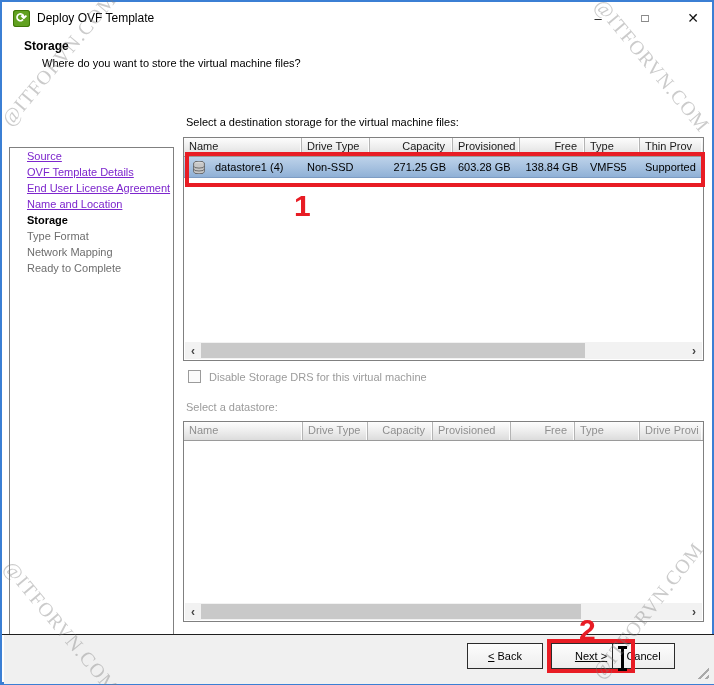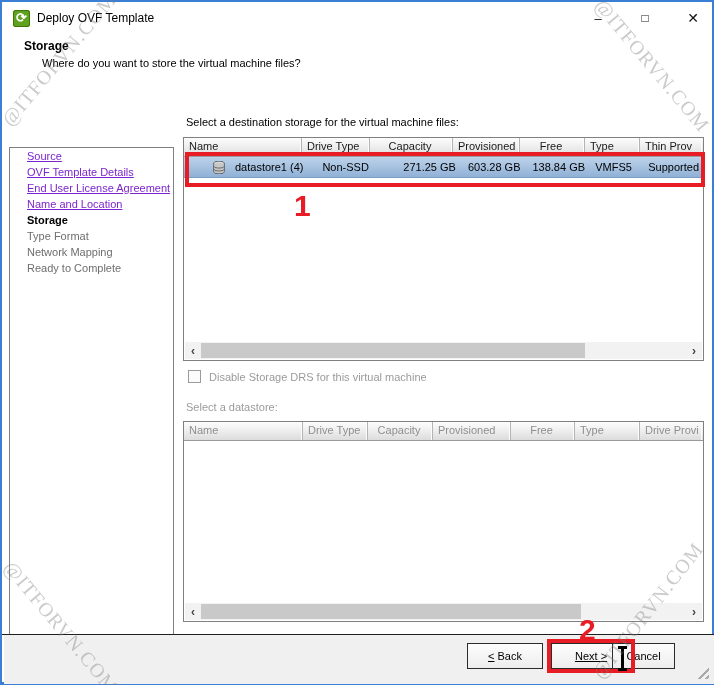--- a/index.html
+++ b/index.html
@@ -28,27 +28,27 @@
   .nav-todo{color:#6e6e6e;}
 
   
   .storage-label{position:absolute;left:184px;top:114px;font-size:11px;color:#000;}
 
   .grid{position:absolute;background:#fff;border:1px solid #808080;box-sizing:border-box;}
   .grid1{left:181px;top:135px;width:521px;height:224px;}
   .grid2{left:181px;top:419px;width:521px;height:201px;}
   .ghead{display:flex;height:18px;background:linear-gradient(180deg,#fdfdfd 0%,#ececec 55%,#dcdcdc 100%);border-bottom:1px solid #9a9a9a;}
   .gh{box-sizing:border-box;font-size:11px;color:#1a1a1a;padding:2px 4px 0 5px;border-right:1px solid #b4b4b4;box-shadow:inset -1px 0 0 #fdfdfd;white-space:nowrap;overflow:hidden;}
-  .gh.num{text-align:center;padding-right:7px;}
+  .gh.num{text-align:right;padding-right:7px;}
   .gh.last{border-right:none;}
   .grid2 .gh{color:#8f8f8f;}
   .grow{display:flex;height:20px;background:linear-gradient(180deg,#bdd2ea 0%,#a7c2e0 50%,#8fb0d6 100%);border-bottom:1px solid #7d9cc3;align-items:center;}
   .gc{box-sizing:border-box;font-size:11px;color:#000;padding:0 4px 0 5px;white-space:nowrap;overflow:hidden;}
   .gc.num{text-align:right;padding-right:7px;}
-  .name-cell{display:flex;align-items:center;margin-left:20px;}
+  .name-cell{display:flex;align-items:center;}
   .ds-icon{width:12px;height:13px;margin:0 10px 0 4px;flex:0 0 auto;}
 
   
   .hscroll{position:absolute;left:1px;right:1px;bottom:1px;height:17px;background:#f2f2f2;display:flex;align-items:center;}
   .sb-arrow{width:16px;height:17px;display:flex;align-items:center;justify-content:center;font-size:12px;font-weight:bold;color:#444;flex:0 0 auto;background:#f2f2f2;}
   .sb-track{position:relative;flex:1;height:17px;}
   .sb-thumb{position:absolute;top:1px;height:15px;background:#c9c9c9;}
 
   
   .drs-row{position:absolute;left:186px;top:368px;display:flex;align-items:center;}

